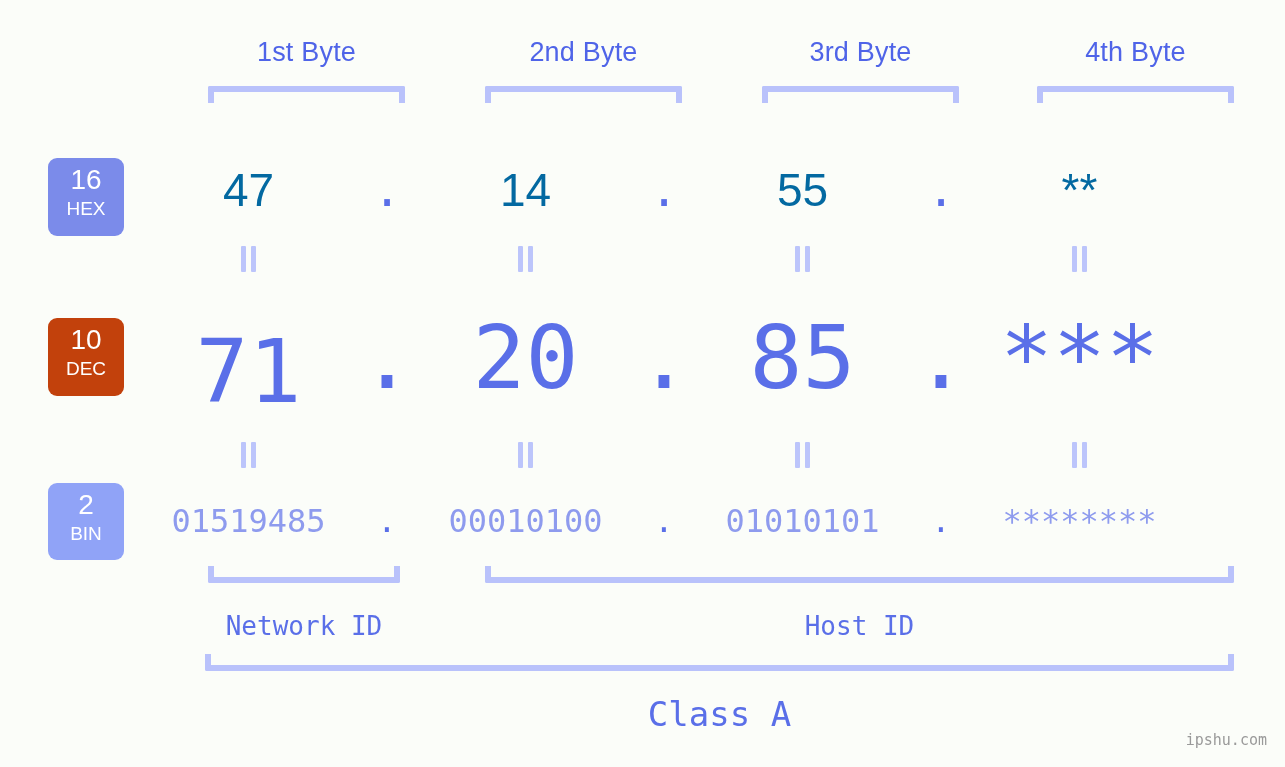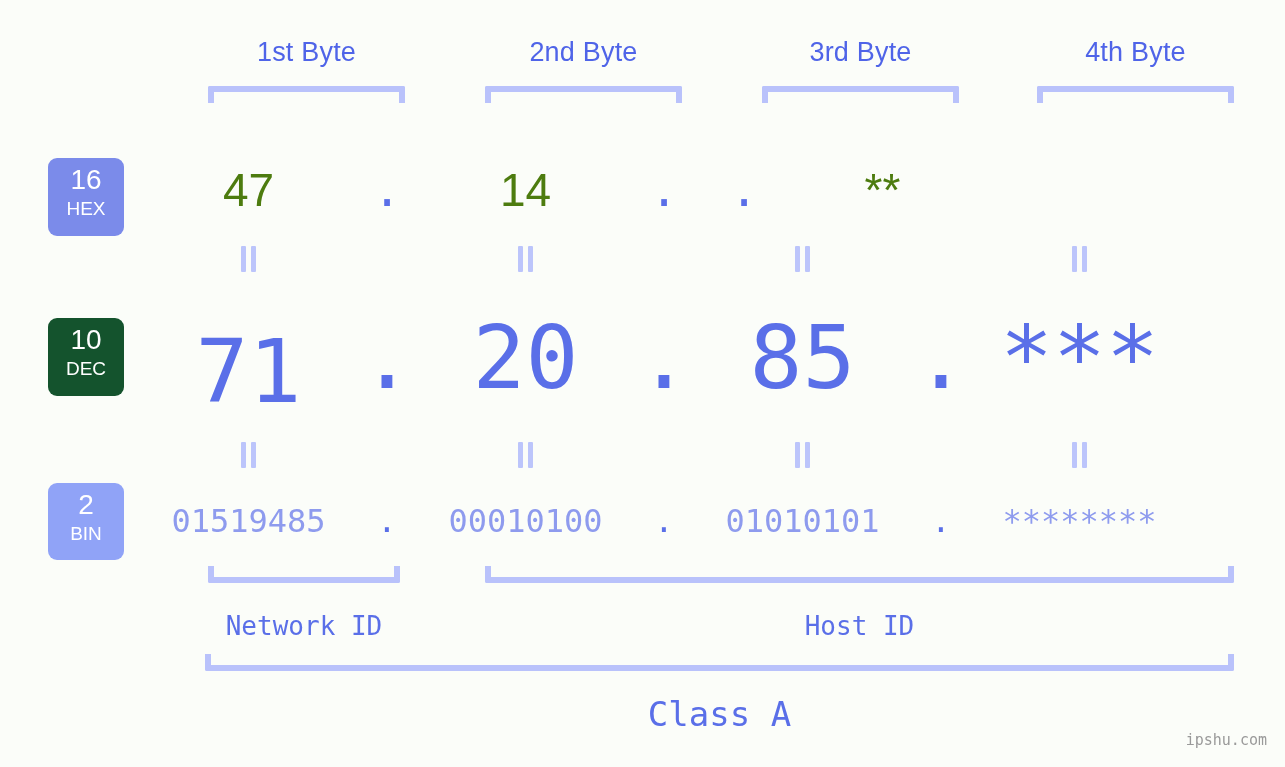--- a/index.html
+++ b/index.html
@@ -75,42 +75,42 @@
     line-height: 36px;
     font-weight: 400;
   }
   .badge .lbl {
     display: block;
     font-size: 19px;
     line-height: 22px;
     font-weight: 400;
   }
   #badge-hex { top: 158px; height: 78px; background: #7b8bea; }
-  #badge-dec { top: 318px; height: 78px; background: #14532d; }
+  #badge-dec { top: 318px; height: 78px; background: #c2410c; }
   #badge-bin { top: 483px; height: 77px; background: #90a3f7; }
 
   
   .row {
     position: absolute;
     left: 150px;
     width: 1135px;
     display: flex;
     align-items: center;
   }
   .cell {
     text-align: center;
     white-space: nowrap;
   }
   .dot { text-align: center; white-space: nowrap; }
 
   
   #row-hex { top: 150px; height: 80px; }
   #row-hex .cell {
     font-size: 46px;
-    color: #4d7c0f;
+    color: #0369a1;
     font-family: "Liberation Sans", sans-serif;
     line-height: 80px;
   }
   #row-hex .dot {
     font-size: 46px;
     color: #5a6fe8;
     font-family: "DejaVu Sans Mono", monospace;
     line-height: 80px;
   }
 
@@ -229,20 +229,21 @@
   <div class="badge" id="badge-bin">
     <span class="num">2</span>
     <span class="lbl">BIN</span>
   </div>
 
   <div class="row" id="row-hex">
     <div class="cell" style="width:197px;">47</div>
     <div class="dot" style="width:80px;">.</div>
     <div class="cell" style="width:197px;">14</div>
     <div class="dot" style="width:80px;">.</div>
+    <div class="cell" style="width:197px;">55</div>
     <div class="dot" style="width:80px;">.</div>
     <div class="cell" style="width:197px;">**</div>
   </div>
 
   <div class="eqrow" id="eqrow-1">
     <div class="eq" style="width:197px;">
         <i></i>
         <i></i>
       </div>
     <div class="eqspacer" style="width:80px;"></div>

